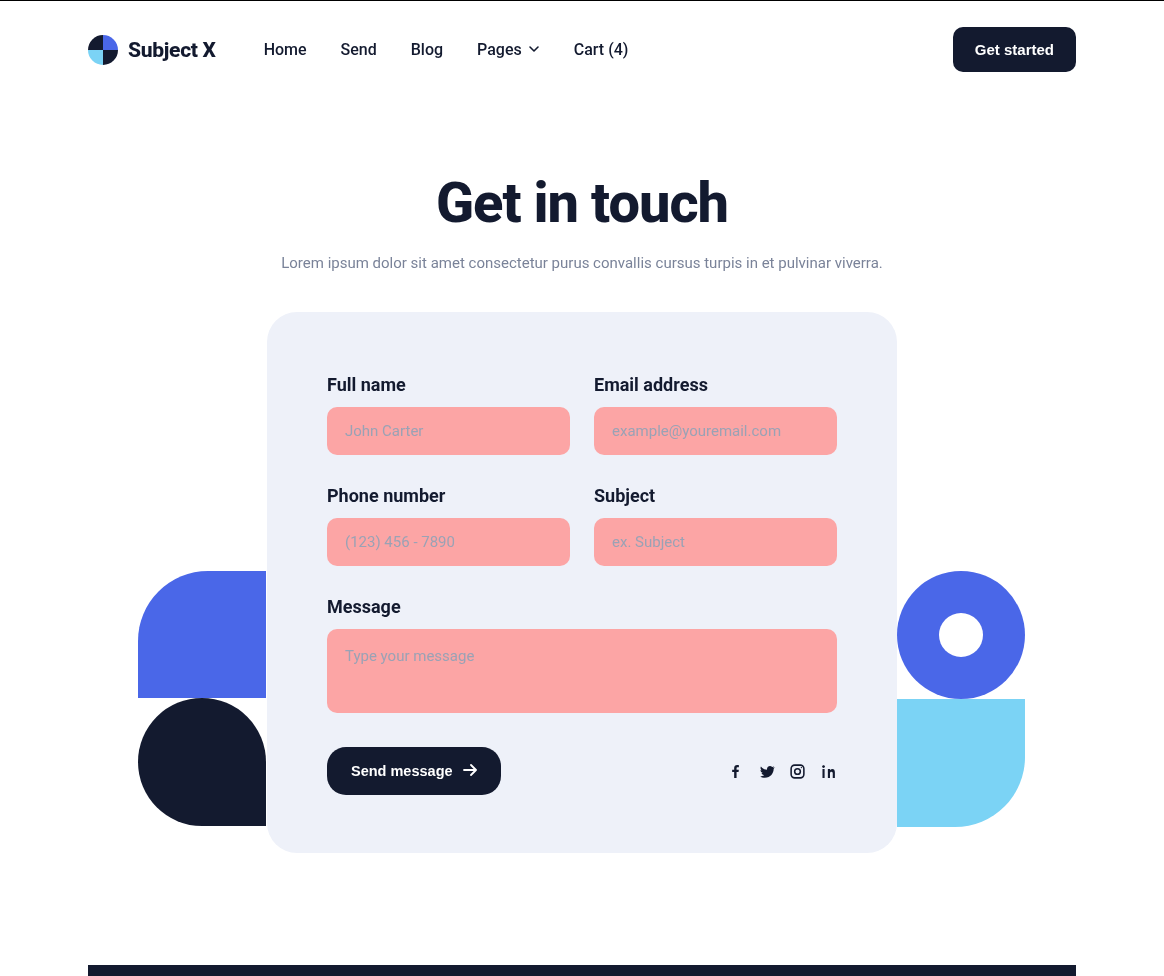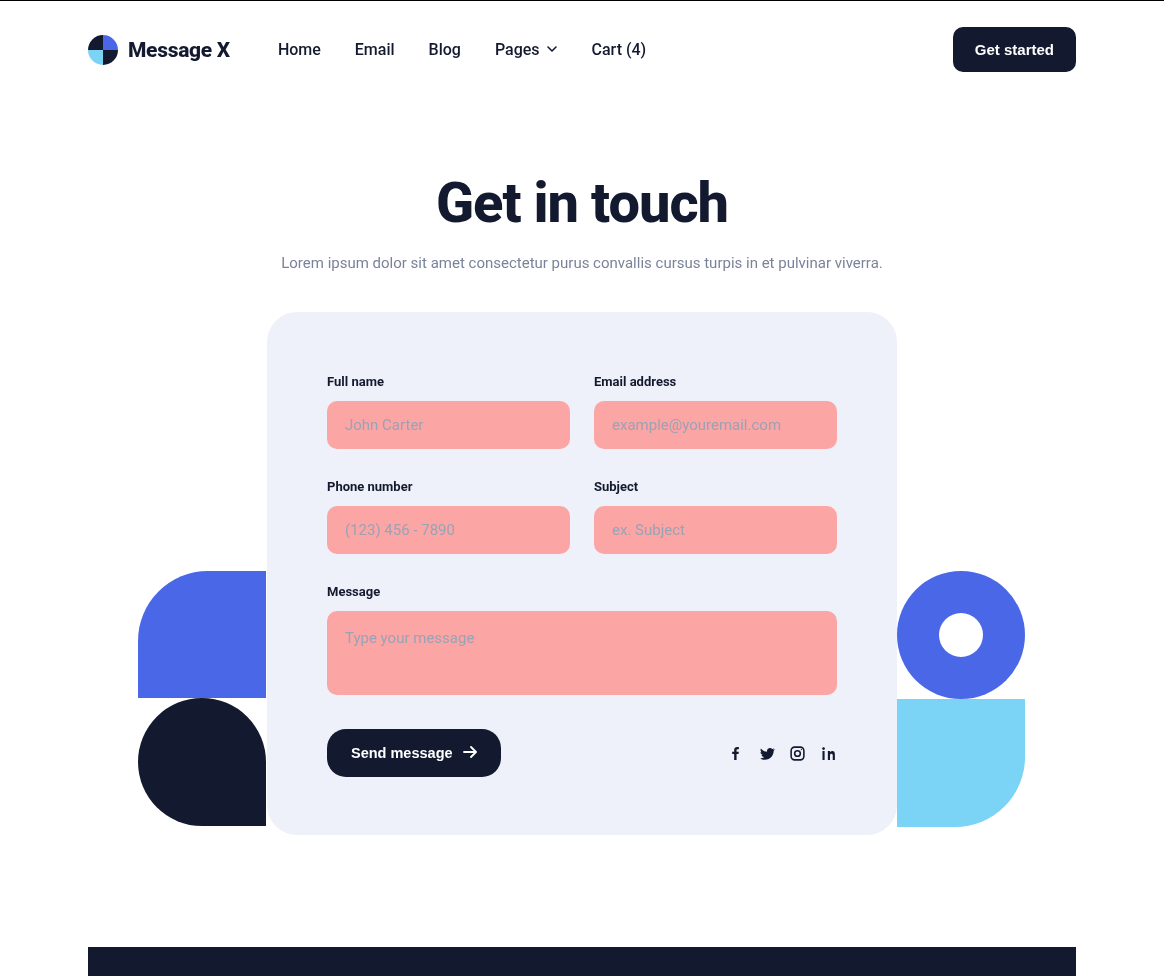--- a/index.html
+++ b/index.html
@@ -219,21 +219,21 @@
     .form-group {
       display: flex;
       flex-direction: column;
     }
     
     .form-group.full {
       grid-column: 1 / -1;
     }
     
     .form-label {
-      font-size: 13px;
+      font-size: 18px;
       font-weight: 700;
       color: #131a2f;
       margin-bottom: 12px;
     }
     
     .form-input {
       background: #fca5a5;
       border: none;
       border-radius: 10px;
       padding: 15px 18px;
@@ -300,25 +300,25 @@
 
 <header class="header">
   <div class="header-left">
     <div class="logo-wrap">
       <div class="logo-mark">
         <div class="q1"></div>
           <div class="q2"></div>
           <div class="q3"></div>
           <div class="q4"></div>
       </div>
-      <span class="logo-text">Message X</span>
+      <span class="logo-text">Subject X</span>
     </div>
     <nav class="nav">
       <a class="nav-link">Home</a>
-      <a class="nav-link">Email</a>
+      <a class="nav-link">Send</a>
       <a class="nav-link">Blog</a>
       <a class="nav-link">
         <span>Pages</span>
         <span class="chevron">
           <svg width="12" height="12" viewBox="0 0 12 12" fill="none">
               <path d="M2 4l4 4 4-4" stroke="#131a2f" stroke-width="1.6" stroke-linecap="round" stroke-linejoin="round"></path>
             </svg>
         </span>
       </a>
       <a class="nav-link">Cart (4)</a>

